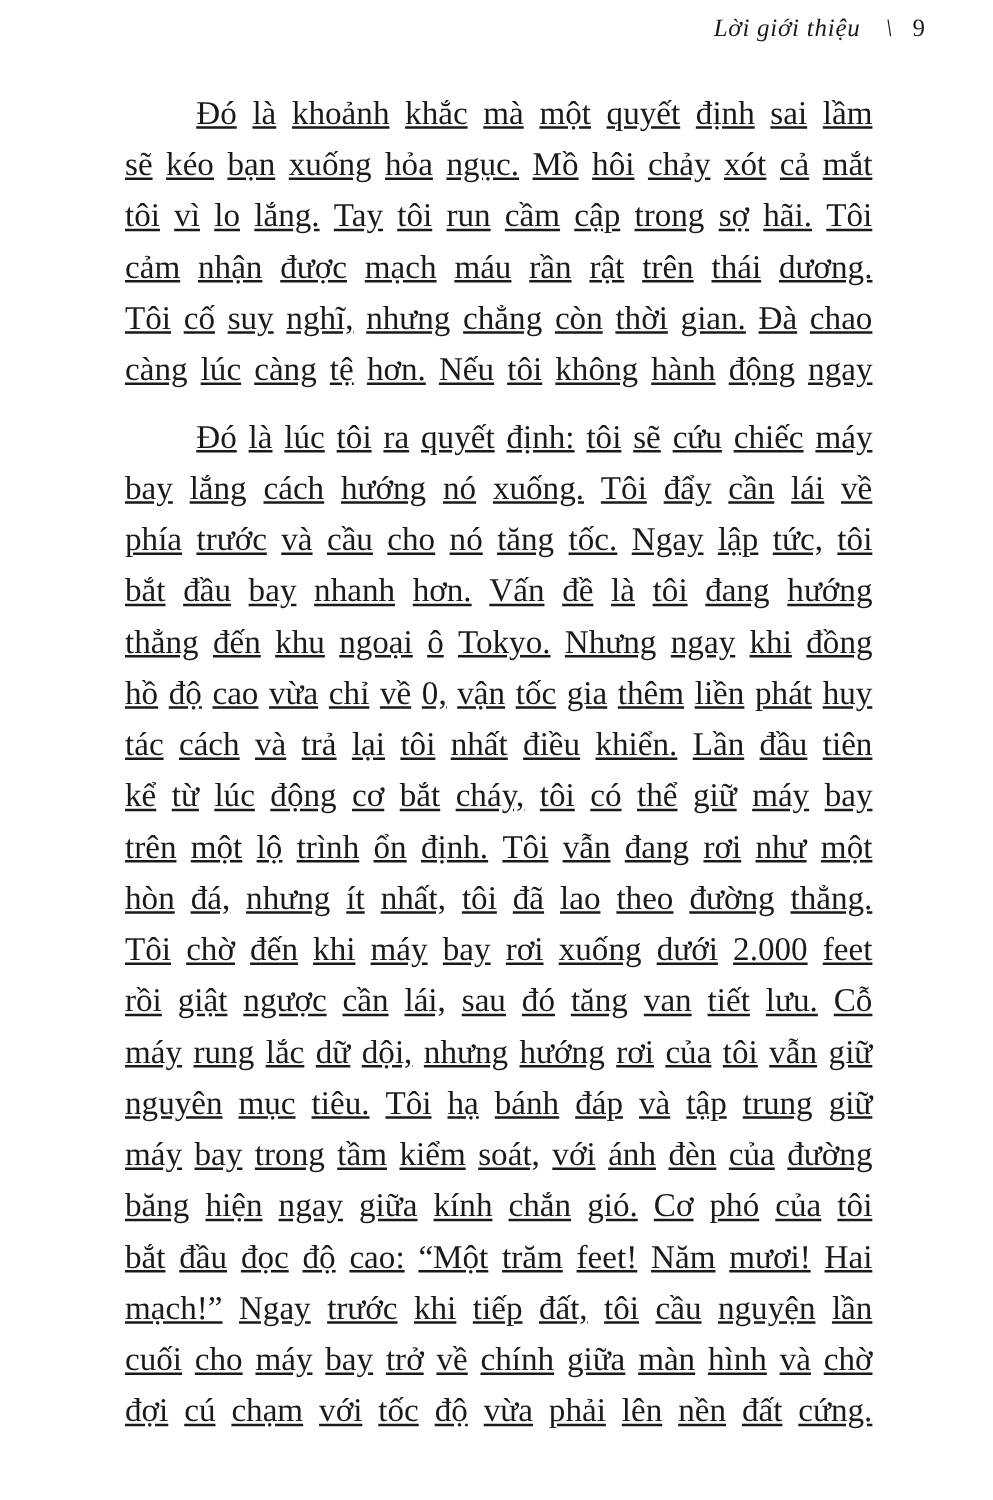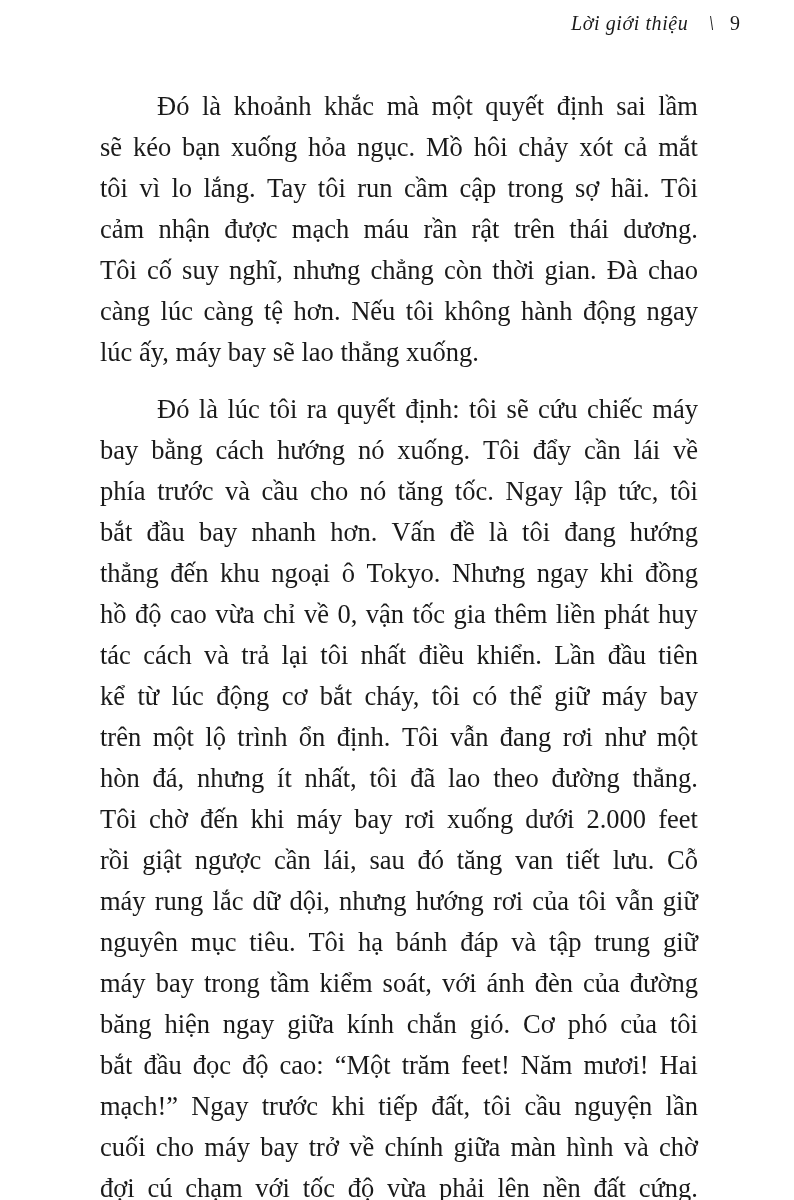--- a/index.html
+++ b/index.html
@@ -33,21 +33,22 @@
   .page-number {
     font-style: normal;
   }
   .content {
     position: absolute;
     top: 70px;
     left: 100px;
     width: 598px;
   }
   .para {
-    margin: 16px 0 13px 0;
+    margin: 0 0 13px 0;
+    text-decoration: underline;
   }
   .line {
     height: 41px;
     font-size: 26.5px;
     display: flex;
     justify-content: space-between;
     align-items: center;
     white-space: pre;
   }
   .line.first {
@@ -66,25 +67,24 @@
 </div>
 
 <div class="content" id="content">
     <div class="para">
       <div class="line first"><span>Đó</span><span>là</span><span>khoảnh</span><span>khắc</span><span>mà</span><span>một</span><span>quyết</span><span>định</span><span>sai</span><span>lầm</span></div>
       <div class="line"><span>sẽ</span><span>kéo</span><span>bạn</span><span>xuống</span><span>hỏa</span><span>ngục.</span><span>Mồ</span><span>hôi</span><span>chảy</span><span>xót</span><span>cả</span><span>mắt</span></div>
       <div class="line"><span>tôi</span><span>vì</span><span>lo</span><span>lắng.</span><span>Tay</span><span>tôi</span><span>run</span><span>cầm</span><span>cập</span><span>trong</span><span>sợ</span><span>hãi.</span><span>Tôi</span></div>
       <div class="line"><span>cảm</span><span>nhận</span><span>được</span><span>mạch</span><span>máu</span><span>rần</span><span>rật</span><span>trên</span><span>thái</span><span>dương.</span></div>
       <div class="line"><span>Tôi</span><span>cố</span><span>suy</span><span>nghĩ,</span><span>nhưng</span><span>chẳng</span><span>còn</span><span>thời</span><span>gian.</span><span>Đà</span><span>chao</span></div>
       <div class="line"><span>càng</span><span>lúc</span><span>càng</span><span>tệ</span><span>hơn.</span><span>Nếu</span><span>tôi</span><span>không</span><span>hành</span><span>động</span><span>ngay</span></div>
-      <div class="line plain">lúc ấy, máy bay sẽ lao thẳng xuống.</div>
     </div>
     <div class="para">
       <div class="line first"><span>Đó</span><span>là</span><span>lúc</span><span>tôi</span><span>ra</span><span>quyết</span><span>định:</span><span>tôi</span><span>sẽ</span><span>cứu</span><span>chiếc</span><span>máy</span></div>
-      <div class="line"><span>bay</span><span>bằng</span><span>cách</span><span>hướng</span><span>nó</span><span>xuống.</span><span>Tôi</span><span>đẩy</span><span>cần</span><span>lái</span><span>về</span></div>
+      <div class="line"><span>bay</span><span>lắng</span><span>cách</span><span>hướng</span><span>nó</span><span>xuống.</span><span>Tôi</span><span>đẩy</span><span>cần</span><span>lái</span><span>về</span></div>
       <div class="line"><span>phía</span><span>trước</span><span>và</span><span>cầu</span><span>cho</span><span>nó</span><span>tăng</span><span>tốc.</span><span>Ngay</span><span>lập</span><span>tức,</span><span>tôi</span></div>
       <div class="line"><span>bắt</span><span>đầu</span><span>bay</span><span>nhanh</span><span>hơn.</span><span>Vấn</span><span>đề</span><span>là</span><span>tôi</span><span>đang</span><span>hướng</span></div>
       <div class="line"><span>thẳng</span><span>đến</span><span>khu</span><span>ngoại</span><span>ô</span><span>Tokyo.</span><span>Nhưng</span><span>ngay</span><span>khi</span><span>đồng</span></div>
       <div class="line"><span>hồ</span><span>độ</span><span>cao</span><span>vừa</span><span>chỉ</span><span>về</span><span>0,</span><span>vận</span><span>tốc</span><span>gia</span><span>thêm</span><span>liền</span><span>phát</span><span>huy</span></div>
       <div class="line"><span>tác</span><span>cách</span><span>và</span><span>trả</span><span>lại</span><span>tôi</span><span>nhất</span><span>điều</span><span>khiển.</span><span>Lần</span><span>đầu</span><span>tiên</span></div>
       <div class="line"><span>kể</span><span>từ</span><span>lúc</span><span>động</span><span>cơ</span><span>bắt</span><span>cháy,</span><span>tôi</span><span>có</span><span>thể</span><span>giữ</span><span>máy</span><span>bay</span></div>
       <div class="line"><span>trên</span><span>một</span><span>lộ</span><span>trình</span><span>ổn</span><span>định.</span><span>Tôi</span><span>vẫn</span><span>đang</span><span>rơi</span><span>như</span><span>một</span></div>
       <div class="line"><span>hòn</span><span>đá,</span><span>nhưng</span><span>ít</span><span>nhất,</span><span>tôi</span><span>đã</span><span>lao</span><span>theo</span><span>đường</span><span>thẳng.</span></div>
       <div class="line"><span>Tôi</span><span>chờ</span><span>đến</span><span>khi</span><span>máy</span><span>bay</span><span>rơi</span><span>xuống</span><span>dưới</span><span>2.000</span><span>feet</span></div>
       <div class="line"><span>rồi</span><span>giật</span><span>ngược</span><span>cần</span><span>lái,</span><span>sau</span><span>đó</span><span>tăng</span><span>van</span><span>tiết</span><span>lưu.</span><span>Cỗ</span></div>

